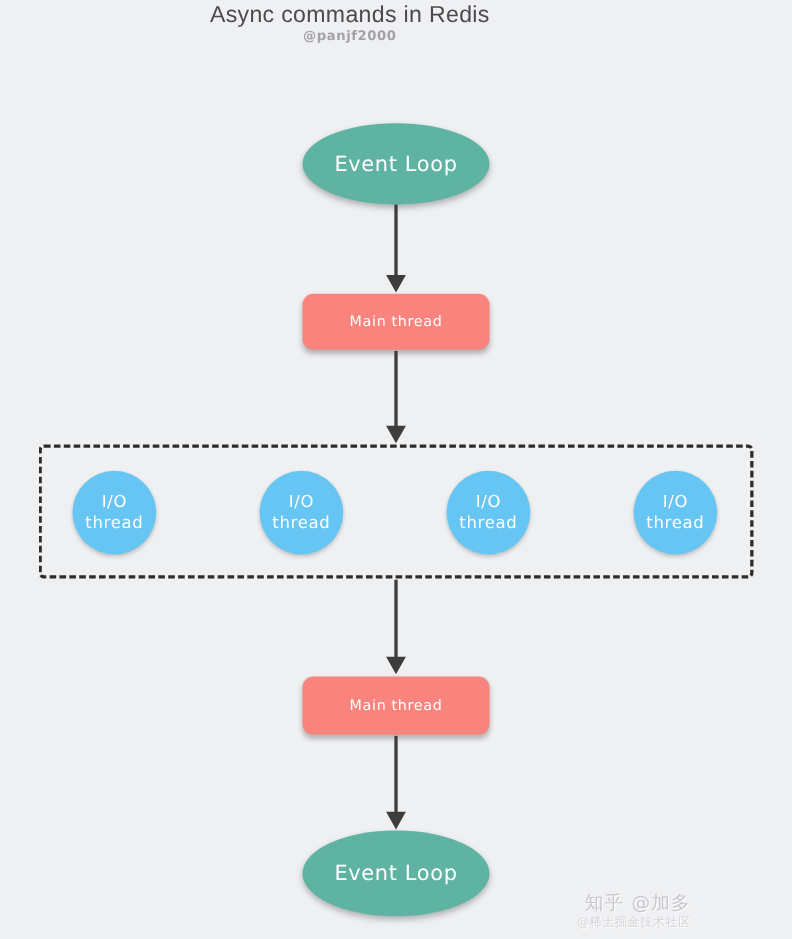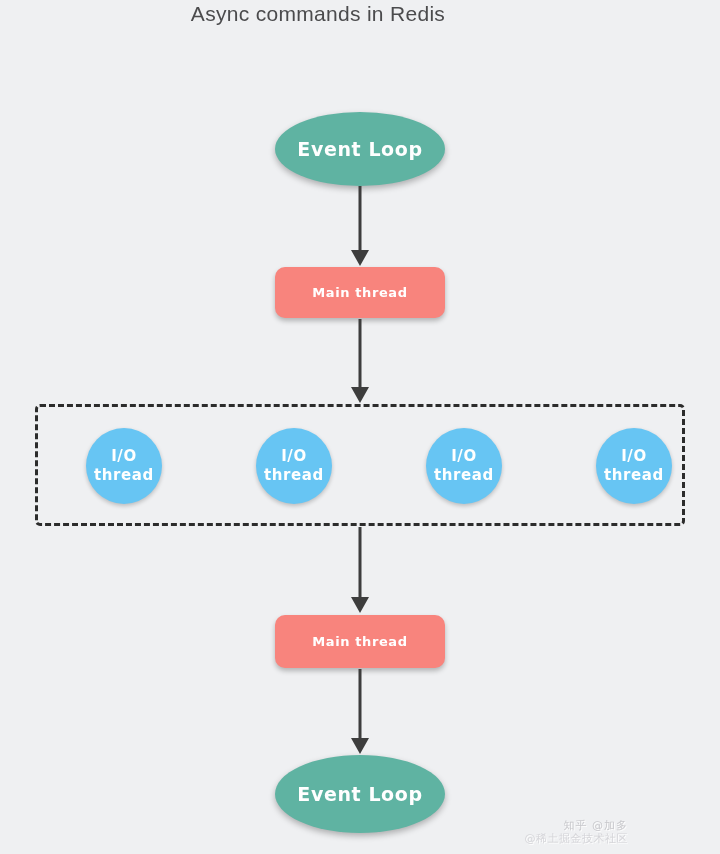--- a/index.html
+++ b/index.html
@@ -45,21 +45,21 @@
     font-weight: bold;
     color: var(--subtitle-color);
     letter-spacing: 0.5px;
   }
   .node {
     position: absolute;
     display: flex;
     align-items: center;
     justify-content: center;
     color: #ffffff;
-    font-weight: bold;
+    font-weight: normal;
     text-align: center;
     letter-spacing: 0.6px;
   }
   .ellipse {
     background: var(--node-teal);
     border-radius: 50%;
     width: 170px;
     font-size: 19px;
     box-shadow: 0 3px 6px rgba(0,0,0,0.28);
   }
@@ -82,21 +82,20 @@
     border-radius: 5px;
   }
   .circle {
     background: var(--node-blue);
     border-radius: 50%;
     width: 76px; height: 76px;
     top: 428px;
     font-size: 15px;
     line-height: 1.3;
     box-shadow: 0 2px 4px rgba(0,0,0,0.22);
-    margin-left: 20px;
   }
   .circle.c1 { left: 66px; }
   .circle.c2 { left: 236px; }
   .circle.c3 { left: 406px; }
   .circle.c4 { left: 576px; }
   .circle .two-line { display: block; }
   .arrow {
     position: absolute;
     left: 351px;
     width: 18px;
@@ -124,37 +123,38 @@
   .arrow.a4 { top: 669px; height: 85px; }
   .watermark {
     position: absolute;
     right: 8px;
     bottom: 8px;
     text-align: right;
     line-height: 1.25;
     text-shadow: 1px 1px 0 rgba(255,255,255,0.9);
   }
   .watermark .wm1 {
-    font-size: 11px;
+    font-size: 17px;
     color: var(--watermark1-color);
     letter-spacing: 1px;
     margin-top: 15px;
   }
   .watermark .wm2 {
     font-size: 11px;
     color: var(--watermark2-color);
     letter-spacing: 0.5px;
   }
 </style>
 </head>
 <body>
 
 <div class="canvas">
 
   <div class="title">Async commands in Redis</div>
+  <div class="subtitle">@panjf2000</div>
 
   <div class="node ellipse top">
     <span>Event Loop</span>
   </div>
 
   <div class="arrow a1">
     <div class="shaft"></div>
     <div class="head"></div>
   </div>
 

